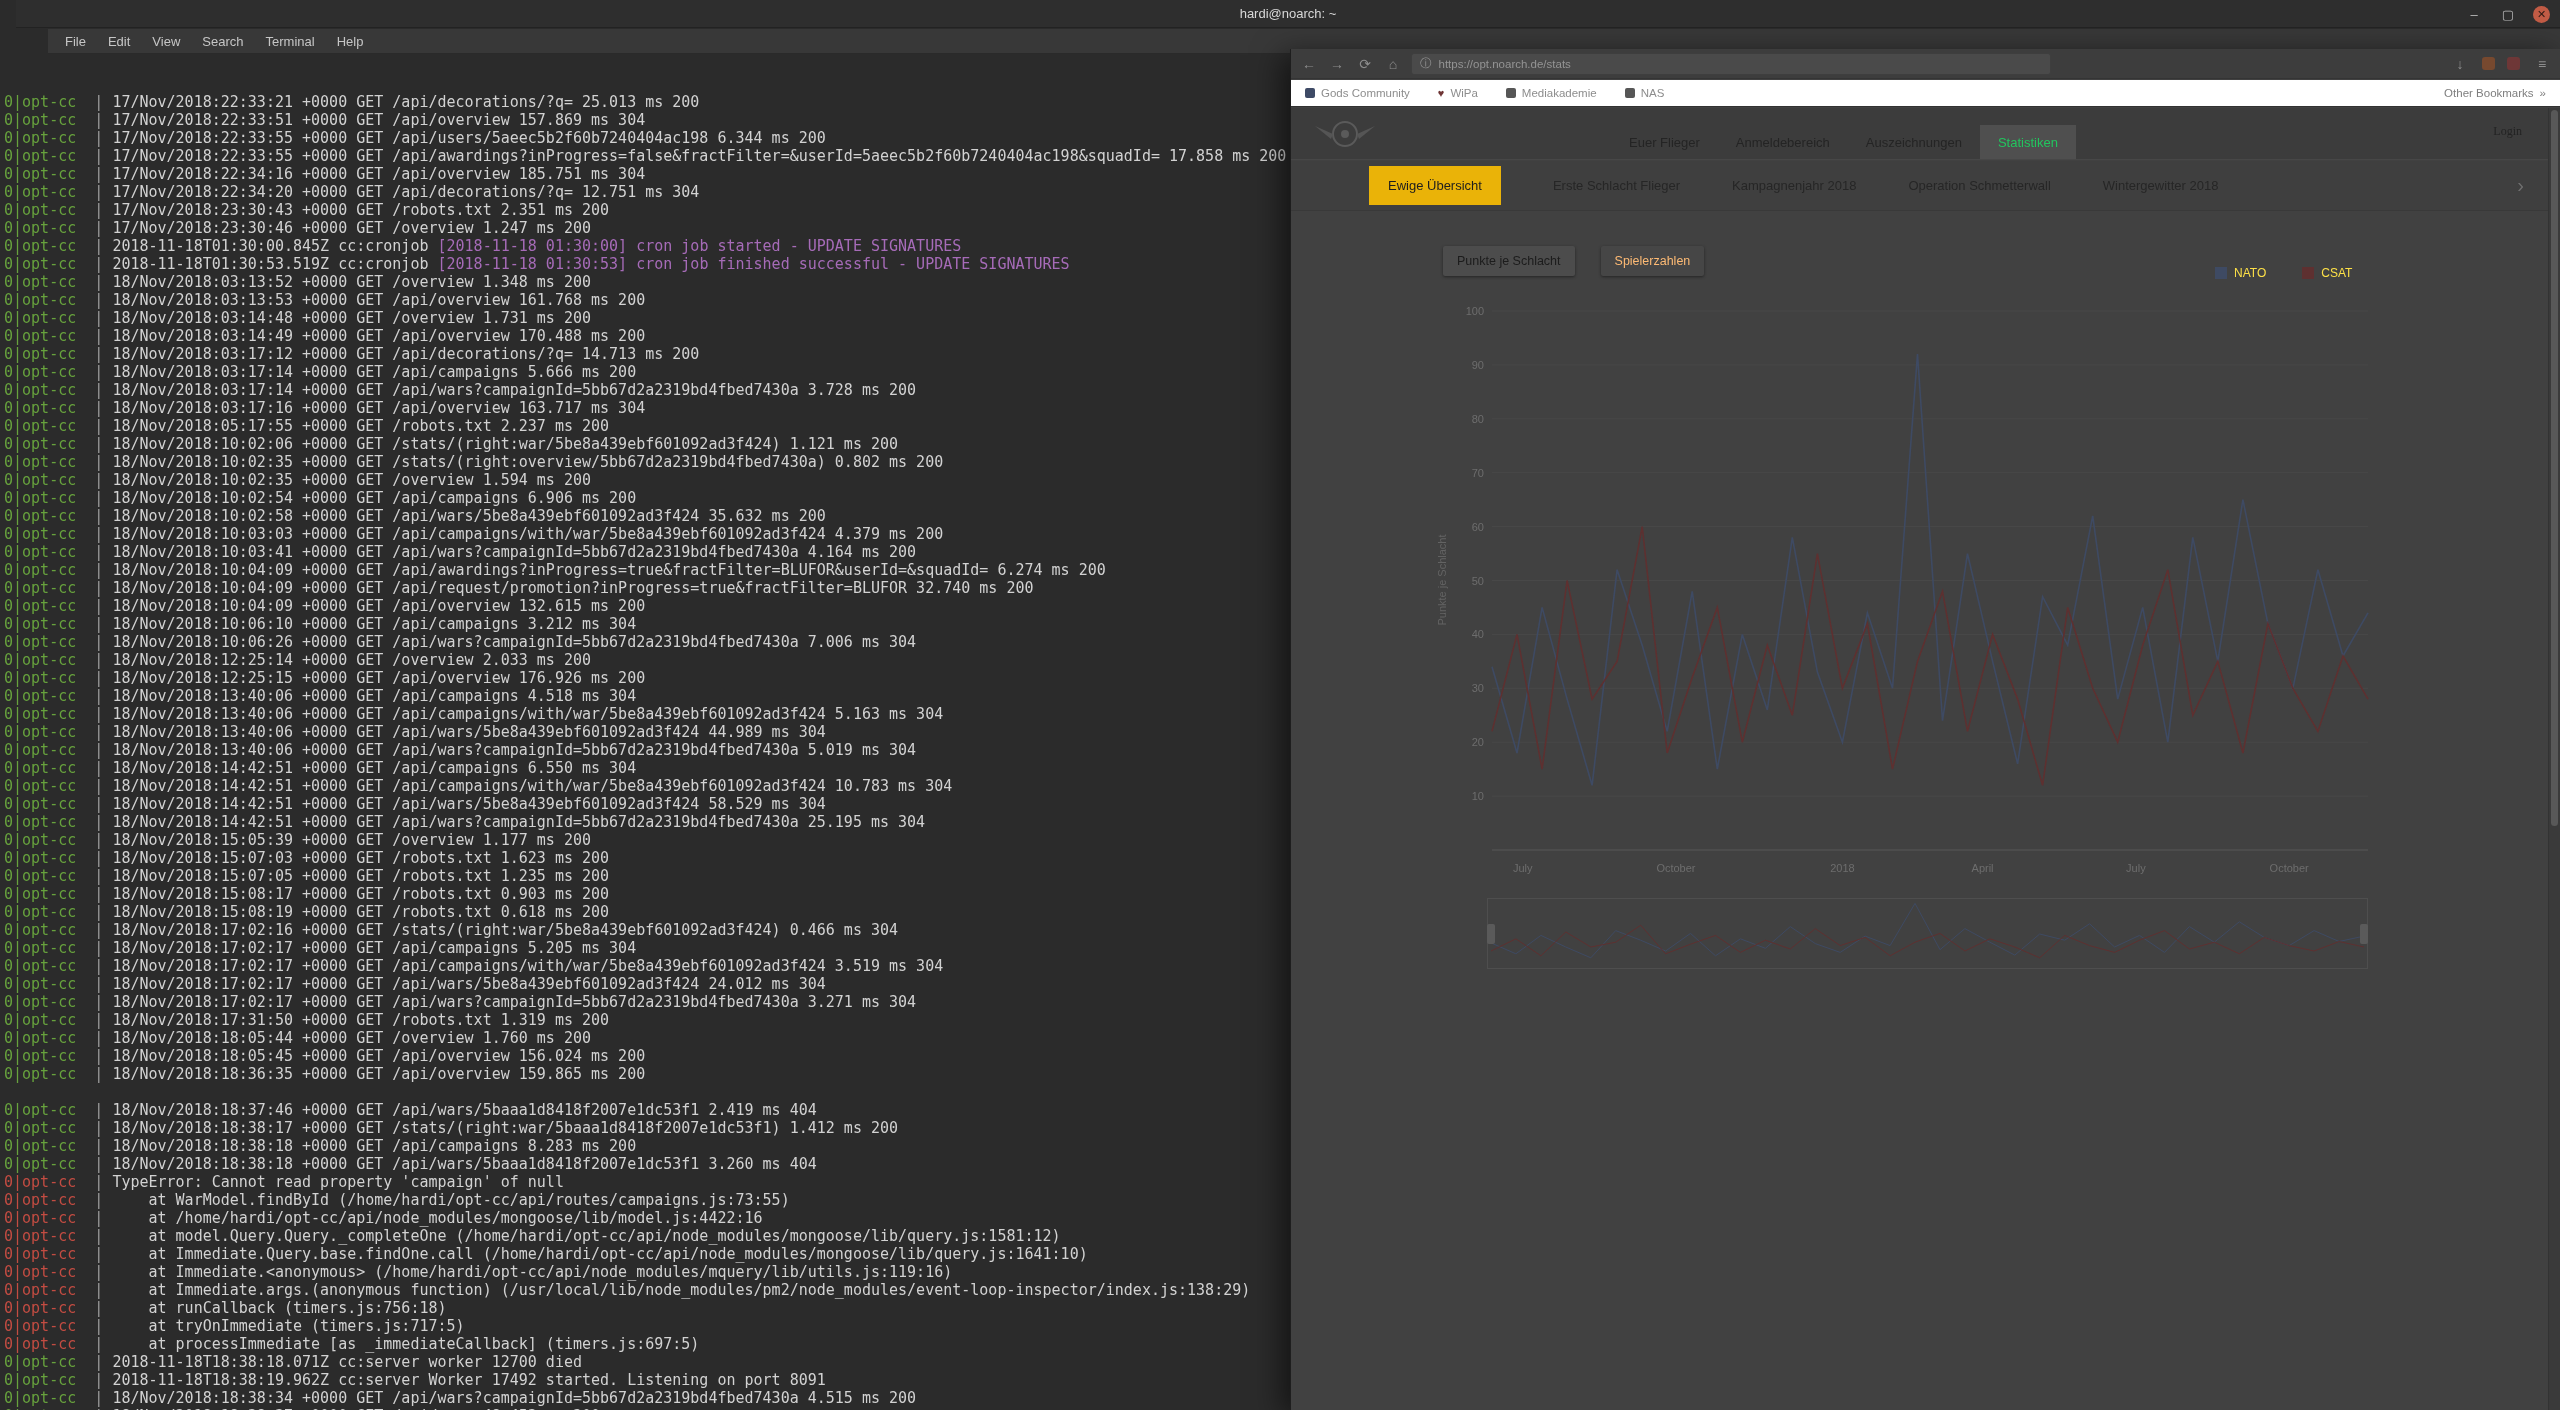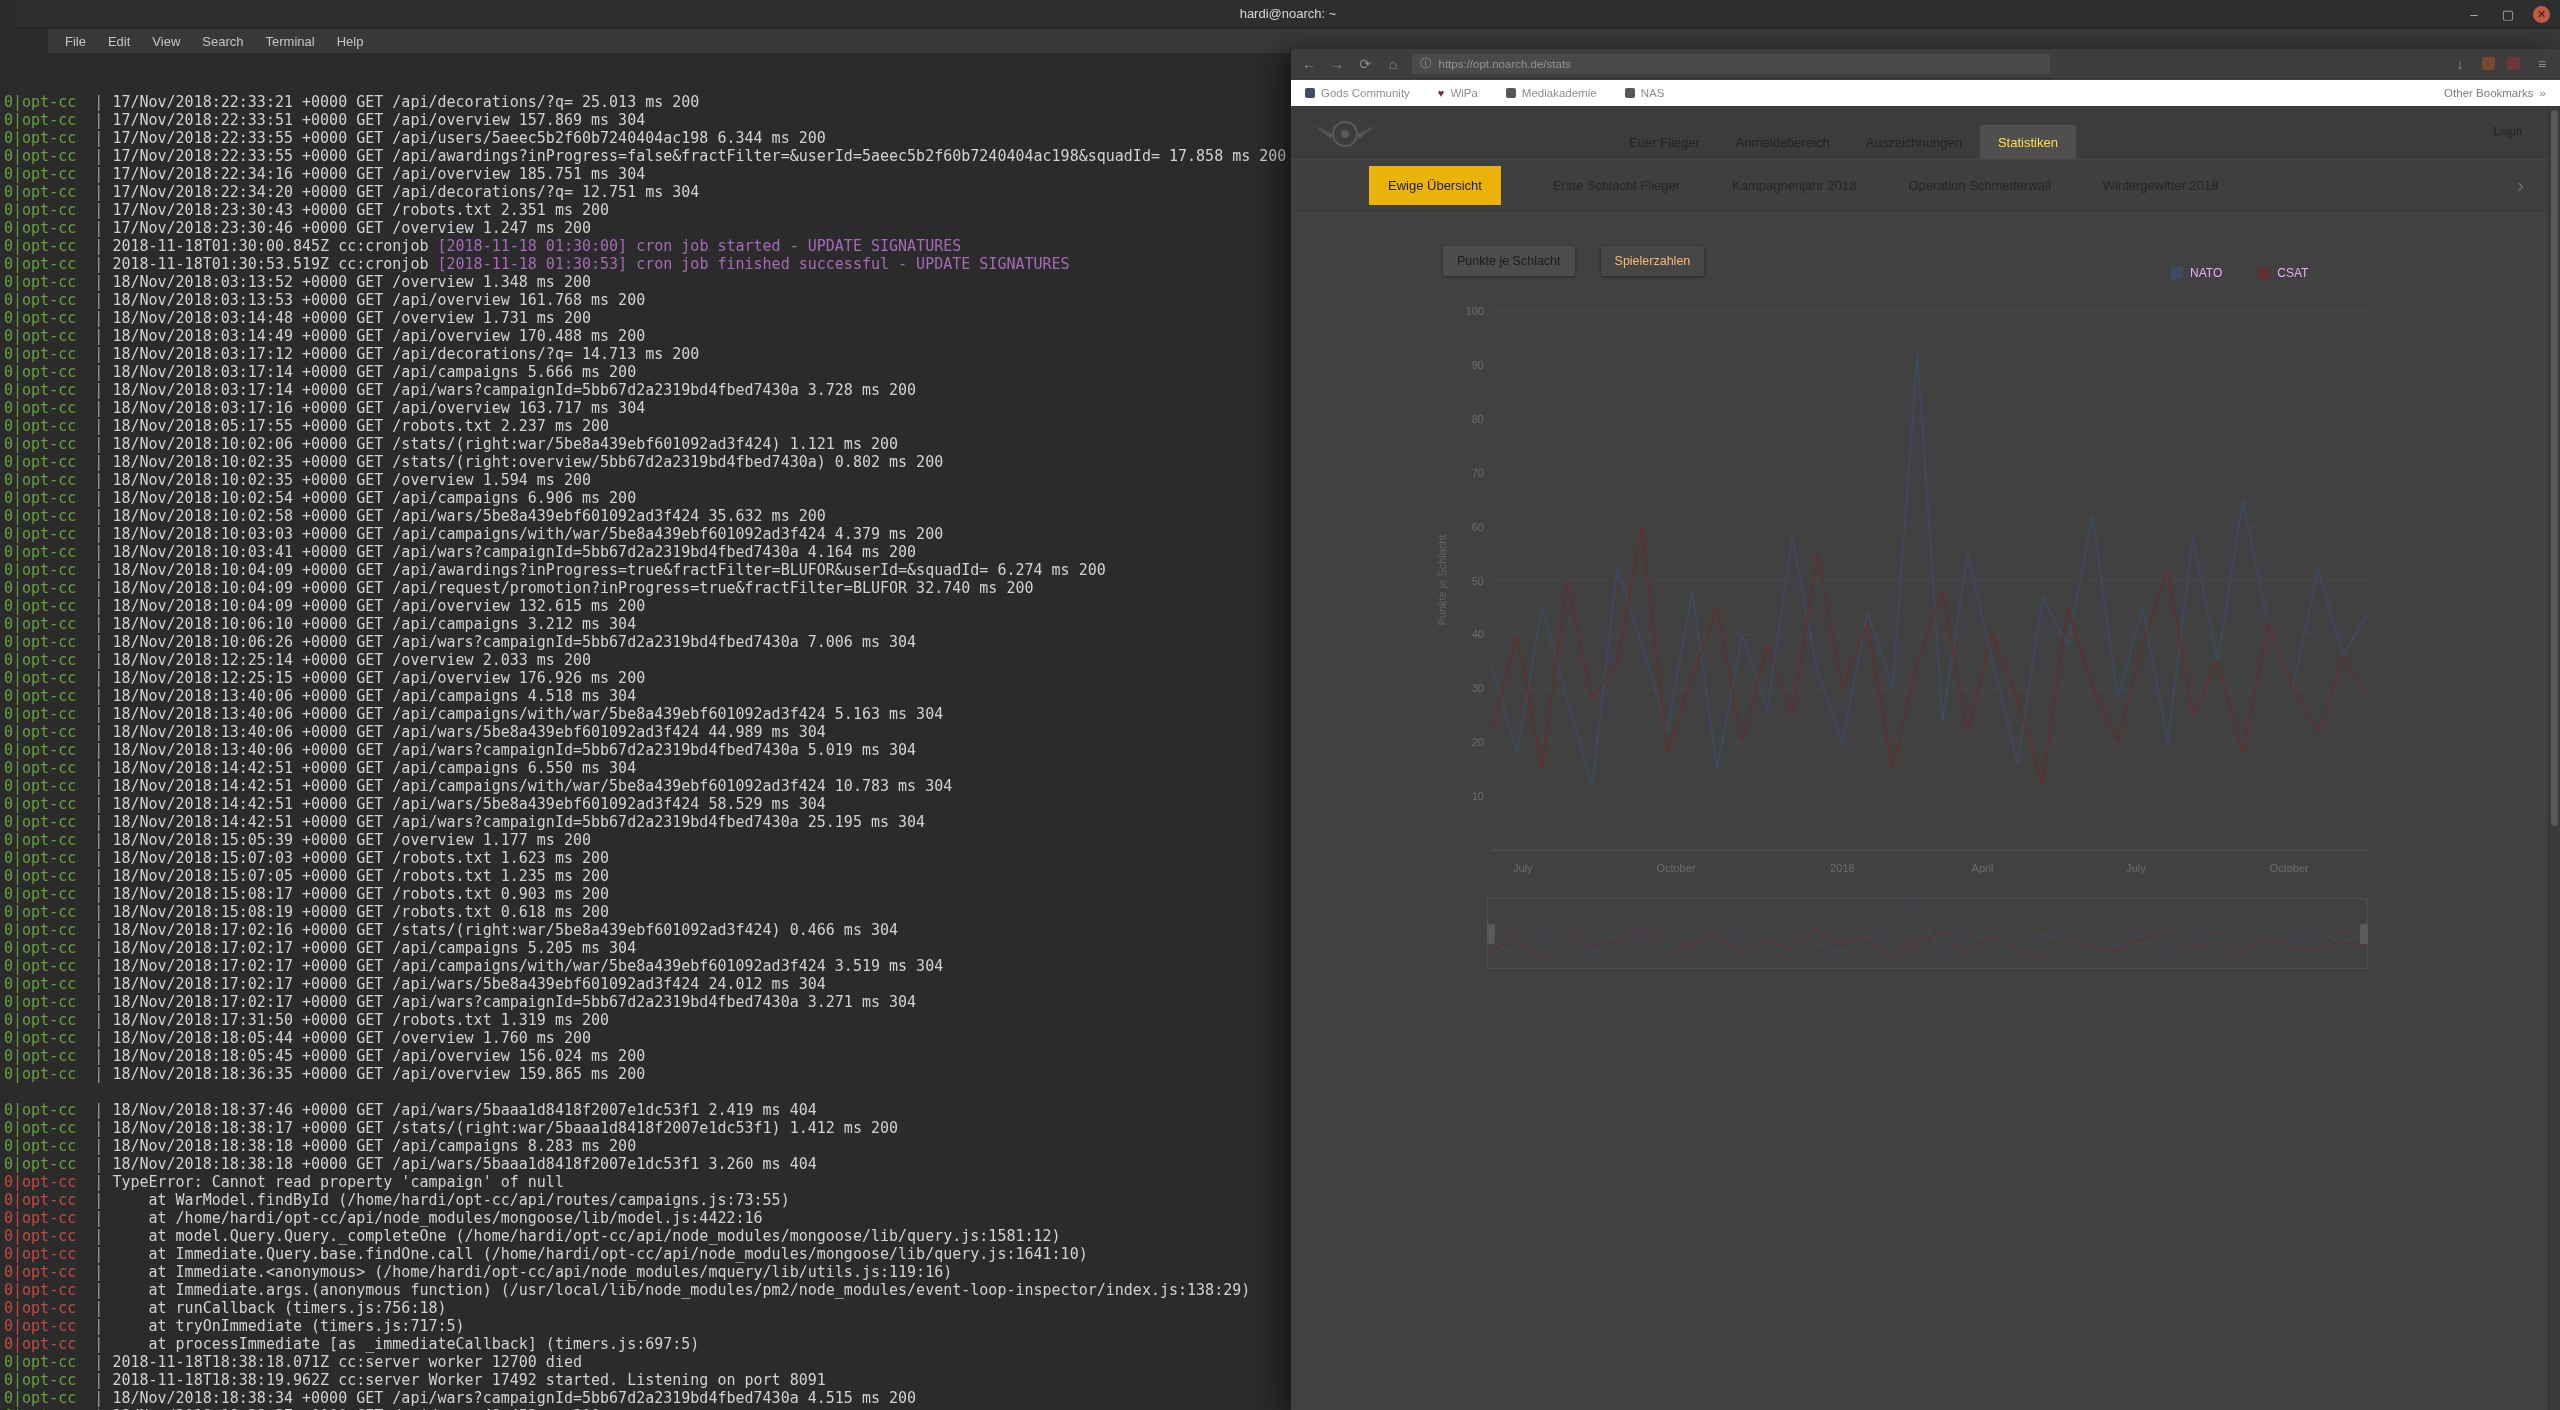--- a/index.html
+++ b/index.html
@@ -60,37 +60,37 @@
   .b-scrollbar { position:absolute; top:59px; right:0; width:12px; bottom:0; background:#3a3a3a;
                  border-left:1px solid #333; }
   .b-scrollthumb { position:absolute; top:2px; left:2px; right:2px; height:55%;
                    background:#585858; border-radius:4px; }
 
   .site-header { position:absolute; top:0; left:0; right:0; height:52px; background:#3c3c3c;
                  border-bottom:1px solid #474747; }
   .site-logo { position:absolute; left:22px; top:5px; }
   .site-nav { position:absolute; left:320px; bottom:0; height:34px; display:flex; }
   .site-tab { padding:0 18px; display:flex; align-items:center; font-size:13px; color:#242424; }
-  .site-tab.active { background:#4f4f4f; color:#fde047; }
+  .site-tab.active { background:#4f4f4f; color:#22c55e; }
   .site-login { position:absolute; right:26px; top:16px; font-size:12px; color:#232323;font-family:Liberation Serif, serif; }
 
   .subnav { position:absolute; top:53px; left:0; right:0; height:50px; background:#3f3f3f;
             border-bottom:1px solid #393939; display:flex; align-items:center;
             padding:0 24px 0 78px; gap:52px; font-size:13px; color:#262626; }
   .subtab.active { background:#eab308; border:4px solid #eab308; padding:8px 15px;
                    color:#1e1e1e; }
   .subnav-arrow { margin-left:auto; color:#6f6f6f; font-size:20px; }
 
   .filters { position:absolute; top:138px; left:152px; display:flex; gap:26px; }
   .filter-btn { background:#4c4c4c; color:#1c1c1c; font-size:12.5px; padding:8px 14px;
                 border-radius:2px; box-shadow:0 1px 3px rgba(0,0,0,0.45); }
   .filter-btn.inactive { background:#464646; color:#fdba74; }
 
-  .legend { position:absolute; top:158px; left:880px; display:flex; gap:36px;
-            font-size:12px; color:#f0abfc; align-items:center; }
+  .legend { position:absolute; top:158px; left:924px; display:flex; gap:36px;
+            font-size:12px; color:#fde047; align-items:center; }
   .legend-item { display:flex; align-items:center; gap:7px; }
   .legend-swatch { width:12px; height:12px; display:inline-block; }
 
   .chart-wrap { position:absolute; left:60px; top:180px; width:1030px; height:600px; }
   .navchart-wrap { position:absolute; left:196px; top:782px; width:881px; height:86px; }
 </style>
 </head>
 <body>
 
 <div class="titlebar">

